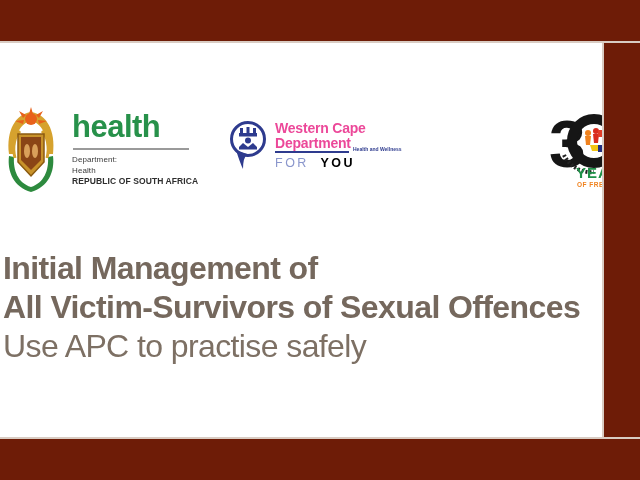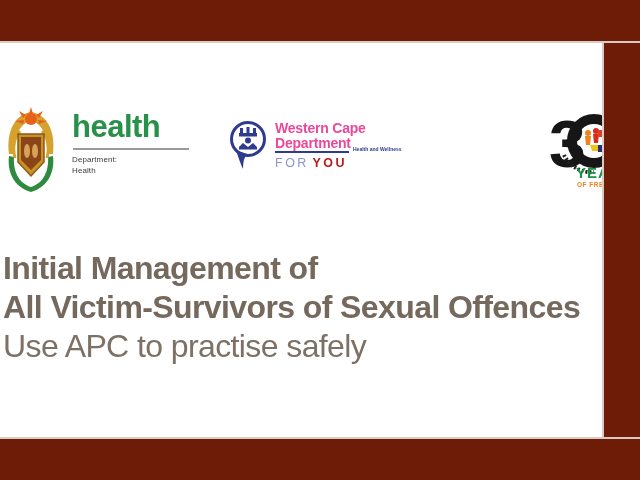--- a/index.html
+++ b/index.html
@@ -27,21 +27,21 @@
 
   
   .wcg{position:absolute;left:228px;top:119px;display:flex;}
   .wcg-crest{width:40px;height:52px;}
   .wcg-text{margin-left:7px;padding-top:2px;position:relative;width:112px;}
   .wcg-line{font-size:14px;font-weight:700;color:#ec4899;line-height:14.5px;letter-spacing:-0.2px;}
   .wcg-rule{position:absolute;left:0;top:32px;width:74px;height:1.5px;background:#2e3b8e;}
   .wcg-sub{position:absolute;left:78px;top:27px;font-size:5px;font-weight:700;color:#2e3b8e;white-space:nowrap;}
   .wcg-foryou{position:absolute;left:0;top:37px;font-size:12.5px;white-space:nowrap;}
   .wcg-for{font-weight:400;color:#8a96cc;letter-spacing:2.5px;}
-  .wcg-you{font-weight:800;color:#b91c1c;letter-spacing:2.5px;}
+  .wcg-you{font-weight:800;color:#000000;letter-spacing:2.5px;margin-left:8px;}
 
   
   .ndp{position:absolute;left:437px;top:111px;}
   .thirty{position:absolute;left:548px;top:105px;}
 
   
   .title-block{position:absolute;left:3px;top:249px;z-index:2;width:660px;}
   .t-line{font-size:32px;line-height:39px;letter-spacing:-0.6px;white-space:nowrap;}
   .t-bold{font-weight:700;color:#75685d;}
   .t-reg{font-weight:400;color:#7d7064;}
@@ -76,20 +76,21 @@
         <path d="M14,28 L40,28 L40,56 L27,70 L14,56 Z" fill="#c8922a" stroke="#8a5a10" stroke-width="1.5"></path>
         <path d="M17,31 L37,31 L37,54 L27,64 L17,54 Z" fill="#8a4516"></path>
         <ellipse cx="23" cy="45" rx="3" ry="7" fill="#d9a05a"></ellipse>
         <ellipse cx="31" cy="45" rx="3" ry="7" fill="#d9a05a"></ellipse>
       </svg>
       <div class="doh-text">
         <div class="doh-health">health</div>
         <div class="doh-rule"></div>
         <div class="doh-small">Department:</div>
         <div class="doh-small">Health</div>
+        <div class="doh-small b">REPUBLIC OF SOUTH AFRICA</div>
       </div>
     </div>
 
     <div class="wcg">
       <svg class="wcg-crest" viewBox="0 0 40 52">
         <circle cx="20" cy="20" r="16.5" fill="#ffffff" stroke="#2e3b8e" stroke-width="3"></circle>
         <path d="M8,31 Q12,44 15,50 Q15,39 19,35 Z" fill="#2e3b8e"></path>
 
         <g fill="#2e3b8e">
           <rect x="12" y="9" width="3" height="5"></rect>

